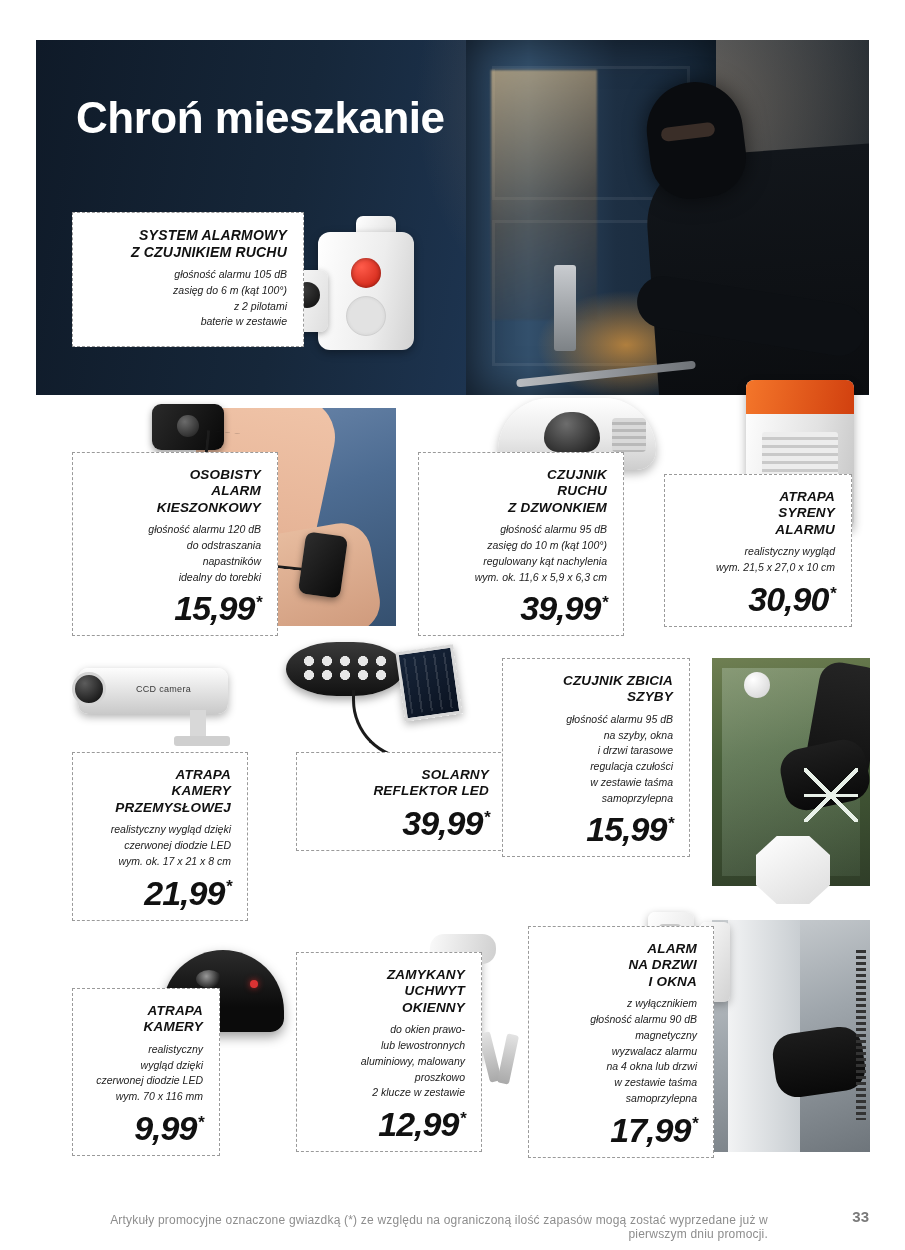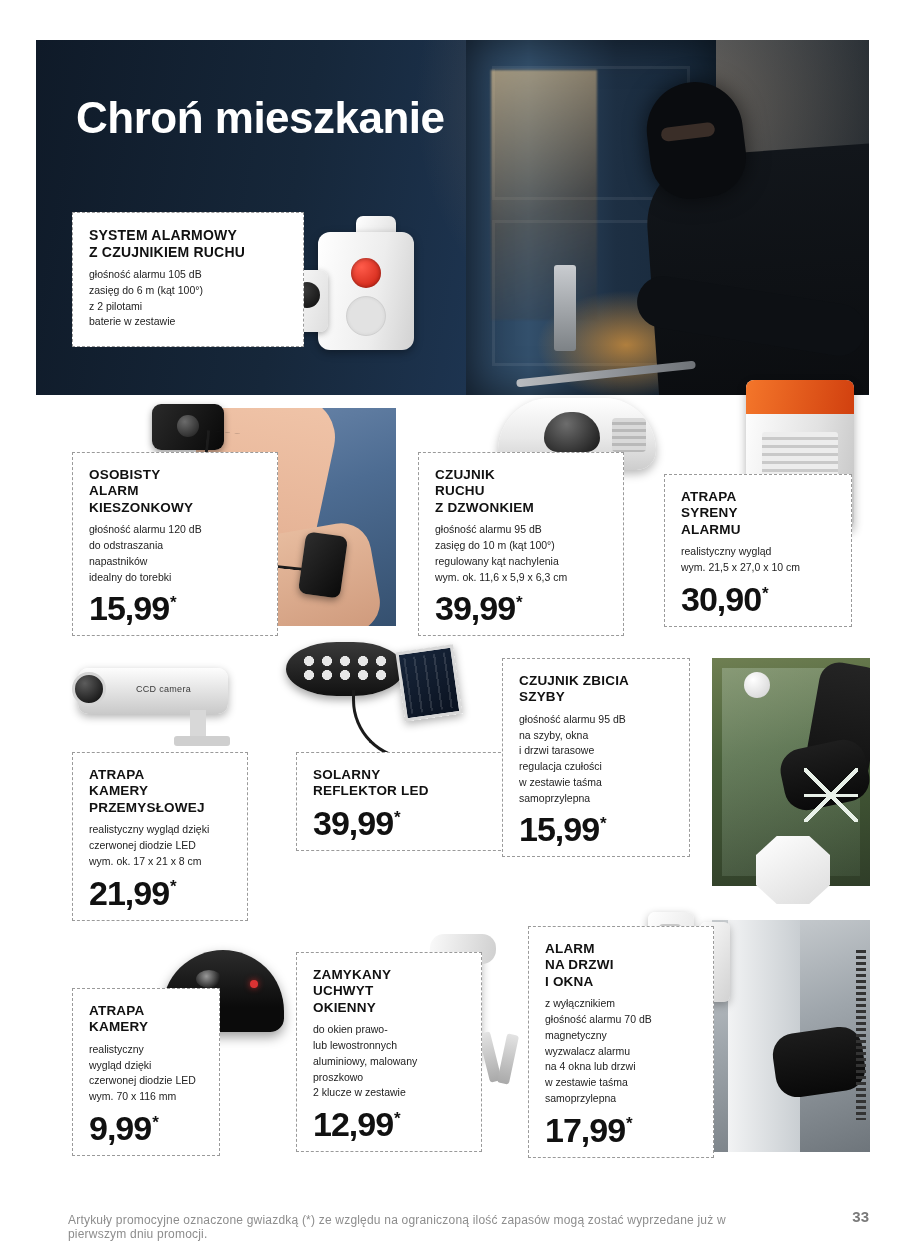--- a/index.html
+++ b/index.html
@@ -6,21 +6,21 @@
   html, body { margin:0; padding:0; }
   body {
     width: 905px; height: 1250px;
     background: #ffffff;
     font-family: "Liberation Sans", sans-serif;
     color: #1a1a1a;
     position: relative;
     overflow: hidden;
   }
 
-  .page { position:absolute; inset:0; }
+  .page { position:absolute; inset:0;text-align:right; }
 
   
   .hero {
     position:absolute; left:36px; top:40px; width:833px; height:355px;
     overflow:hidden;
     background:
       radial-gradient(circle at 78% 18%, rgba(255,190,120,0.30) 0%, rgba(0,0,0,0) 38%),
       linear-gradient(100deg, #0f1a28 0%, #16273a 32%, #1d3450 55%, #2b3f54 72%, #101a24 100%);
   }
   
@@ -83,20 +83,21 @@
     position:absolute; left:40px; top:116px;
     margin:0; font-size:22px; font-weight:700; color:#ffffff;
   }
 
   
   .box {
     position:absolute;
     background:#ffffff;
     border:1px dashed #9a9a9a;
     padding:14px 16px 10px 16px;
+    font-style:italic;
   }
   .box .ttl {
     font-weight:800; font-size:13.5px; line-height:1.22; letter-spacing:.2px;
     text-transform:uppercase; margin-bottom:6px; color:#111;
   }
   .box .desc {
     font-size:10.5px; line-height:1.5; color:#222; margin-bottom:6px;
   }
   .box .price {
     font-size:34px; font-weight:800; letter-spacing:-1px; line-height:1; color:#111;
@@ -595,21 +596,21 @@
     <div class="price">
       <span>12,99</span><sup>*</sup>
     </div>
   </div>
 
   <div class="box" style="left:528px; top:926px; width:186px;">
     <div class="ttl" style="white-space:pre-line">ALARM
 NA DRZWI
 I OKNA</div>
     <div class="desc" style="white-space:pre-line">z wyłącznikiem
-głośność alarmu 70 dB
+głośność alarmu 90 dB
 magnetyczny
 wyzwalacz alarmu
 na 4 okna lub drzwi
 w zestawie taśma
 samoprzylepna</div>
     <div class="price">
       <span>17,99</span><sup>*</sup>
     </div>
   </div>
 

